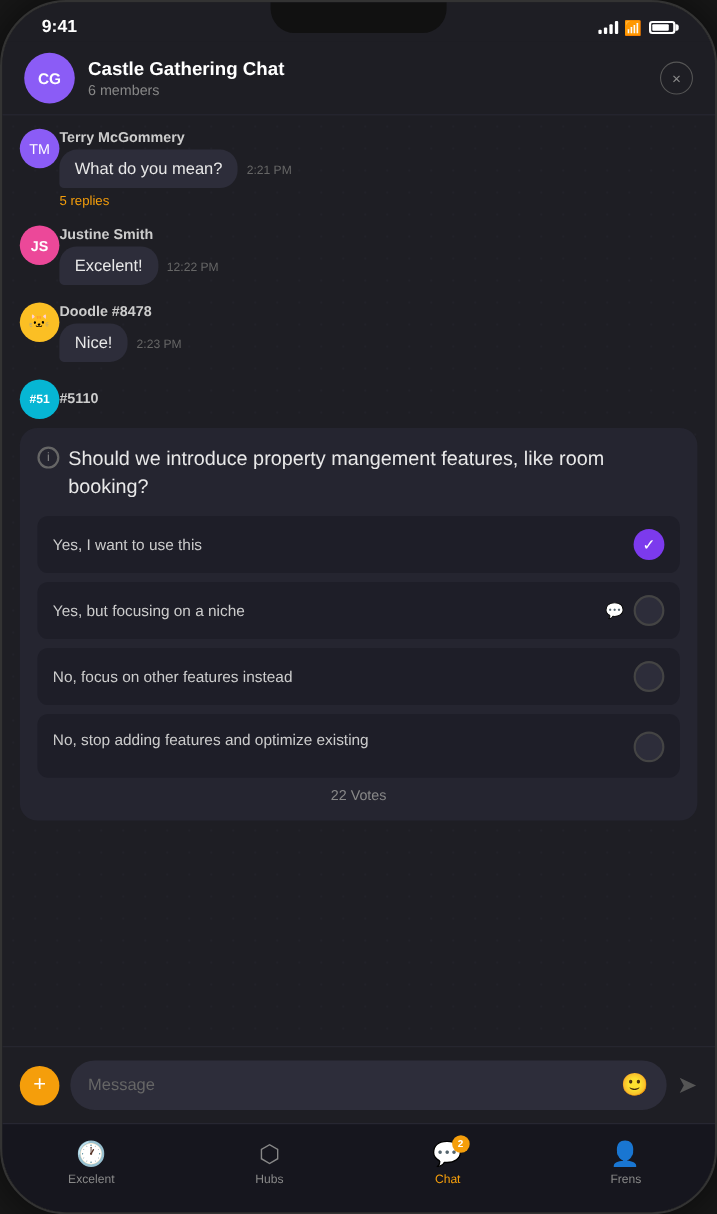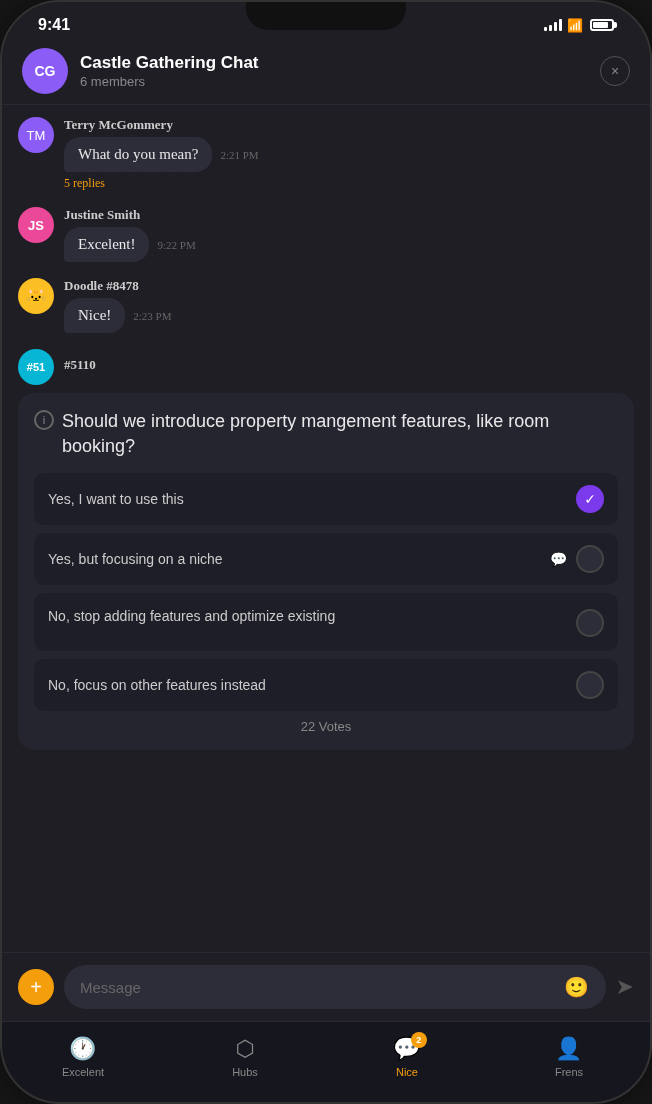--- a/index.html
+++ b/index.html
@@ -183,23 +183,21 @@
       height: 36px;
       border-radius: 50%;
       overflow: hidden;
       flex-shrink: 0;
       background: #444;
       display: flex;
       align-items: center;
       justify-content: center;
     }
     .message-content {
-      margin-left: 10px;
       flex: 1;
-      font-family: Liberation Serif, serif;
     }
     .message-sender {
       font-size: 13px;
       font-weight: 600;
       color: #ccc;
       margin-bottom: 4px;
     }
     .message-bubble-row {
       display: flex;
       align-items: baseline;
@@ -488,21 +486,21 @@
       </div>
 
       <div class="message-row">
         <div class="user-avatar av-justine">JS</div>
         <div class="message-content">
           <div class="message-sender">Justine Smith</div>
           <div class="message-bubble-row">
             <div class="message-bubble">
               <span>Excelent!</span>
             </div>
-            <span class="message-time">9:22 PM</span>
+            <span class="message-time">12:22 PM</span>
           </div>
         </div>
       </div>
 
       <div class="message-row">
         <div class="user-avatar av-doodle">🐱</div>
         <div class="message-content">
           <div class="message-sender">Doodle #8478</div>
           <div class="message-bubble-row">
             <div class="message-bubble">
@@ -534,30 +532,30 @@
         </div>
 
         <div class="poll-option">
           <span class="poll-option-text">Yes, but focusing on a niche</span>
           <div class="poll-option-right">
             <span class="poll-comment-icon">💬</span>
             <div class="poll-radio"></div>
           </div>
         </div>
 
+        <div class="poll-option">
+          <span class="poll-option-text">No, focus on other features instead</span>
+          <div class="poll-option-right">
+            <div class="poll-radio"></div>
+          </div>
+        </div>
+
         <div class="poll-option" style="align-items:flex-start; padding-top:14px; padding-bottom:14px;">
           <span class="poll-option-text" style="line-height:1.4;">No, stop adding features and optimize existing</span>
           <div class="poll-option-right" style="margin-top:2px;">
-            <div class="poll-radio"></div>
-          </div>
-        </div>
-
-        <div class="poll-option">
-          <span class="poll-option-text">No, focus on other features instead</span>
-          <div class="poll-option-right">
             <div class="poll-radio"></div>
           </div>
         </div>
 
         <div class="poll-votes">22 Votes</div>
       </div>
 
     </div>
 
     <div class="message-input-area">
@@ -579,21 +577,21 @@
       <div class="nav-item">
         <span class="nav-icon" style="font-size:22px;">⬡</span>
         <span class="nav-label">Hubs</span>
       </div>
 
       <div class="nav-item">
         <span class="nav-icon active" style="position:relative;">
           💬
           <span class="badge">2</span>
         </span>
-        <span class="nav-label active">Nice</span>
+        <span class="nav-label active">Chat</span>
       </div>
 
       <div class="nav-item">
         <span class="nav-icon">👤</span>
         <span class="nav-label">Frens</span>
       </div>
 
     </div>
   </div>
 </div>

